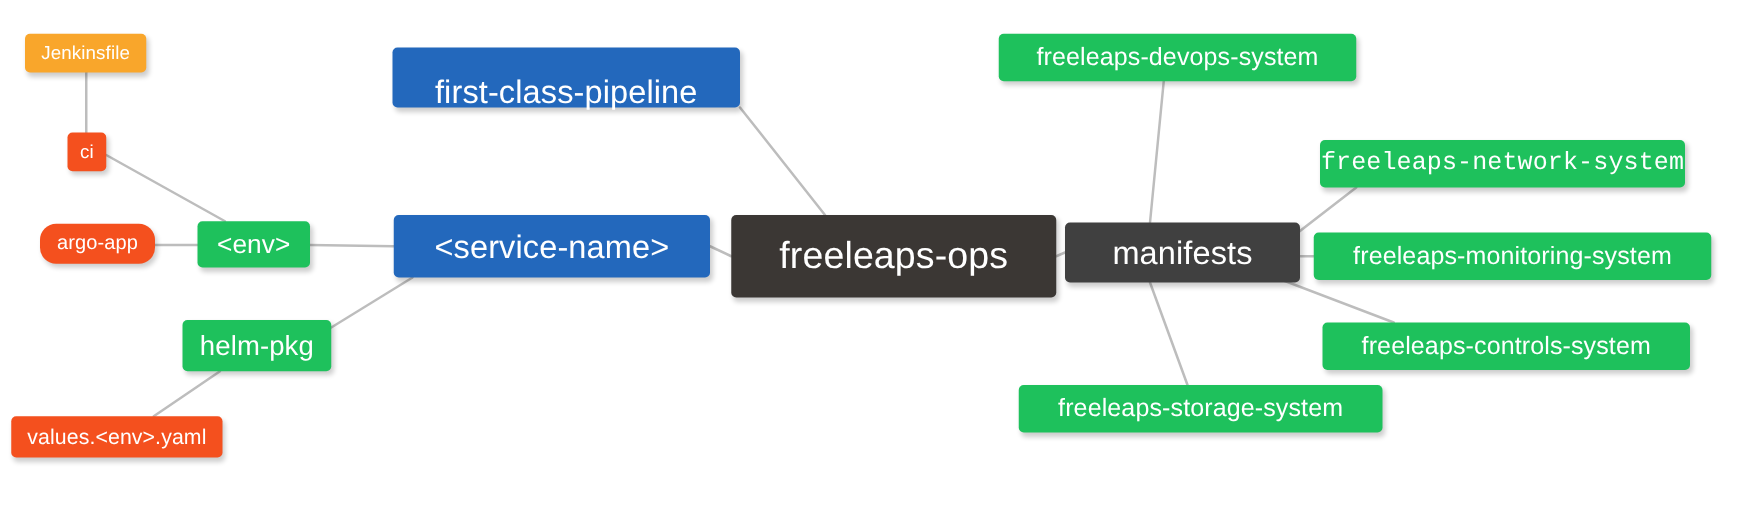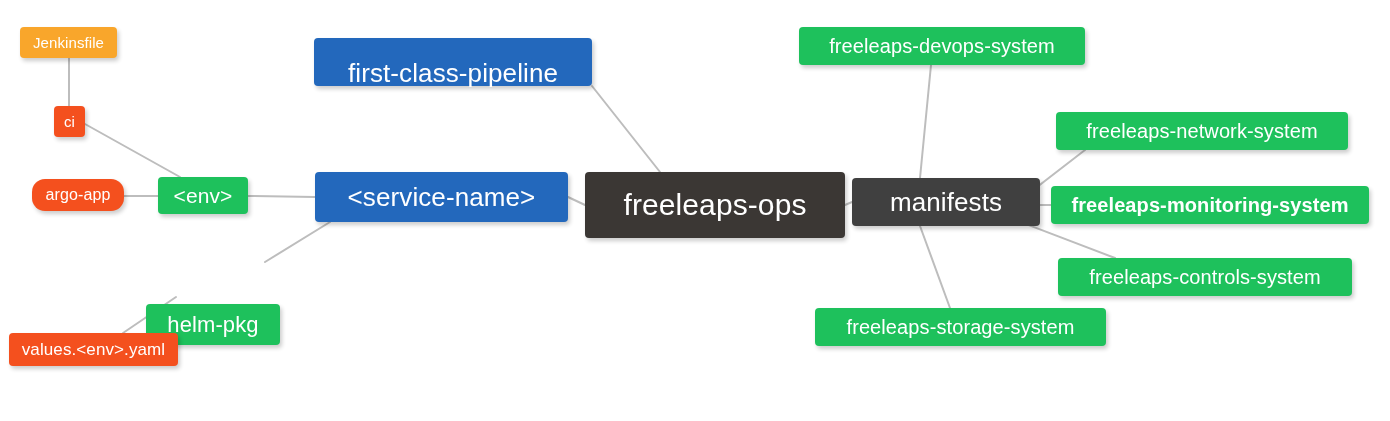--- a/index.html
+++ b/index.html
@@ -66,42 +66,42 @@
       </div>
       <div class="node" style="left: 314px; top: 38px; width: 278px; height: 48px; background: rgb(35, 104, 188); font-size: 26px; align-items: flex-end;">
         <span>first-class-pipeline</span>
       </div>
       <div class="node" style="left: 852px; top: 178px; width: 188px; height: 48px; background: #404040; font-size: 26px;">
         <span>manifests</span>
       </div>
       <div class="node" style="left: 158px; top: 177px; width: 90px; height: 37px; background: rgb(30, 193, 92); font-size: 21px;">
         <span>&lt;env&gt;</span>
       </div>
-      <div class="node" style="left: 146px; top: 256px; width: 134px; height: 41px; background: rgb(30, 193, 92); font-size: 22px; margin-top: 48px;">
+      <div class="node" style="left: 146px; top: 256px; width: 119px; height: 41px; background: rgb(30, 193, 92); font-size: 22px;">
         <span>helm-pkg</span>
       </div>
       <div class="node" style="left: 20px; top: 27px; width: 97px; height: 31px; background: rgb(249, 166, 43); font-size: 15px;">
         <span>Jenkinsfile</span>
       </div>
       <div class="node" style="left: 54px; top: 106px; width: 31px; height: 31px; background: rgb(244, 80, 30); font-size: 15px;">
         <span>ci</span>
       </div>
       <div class="node" style="left: 32px; top: 179px; width: 92px; height: 32px; background: rgb(244, 80, 30); font-size: 16px; border-radius: 13px;">
         <span>argo-app</span>
       </div>
       <div class="node" style="left: 9px; top: 333px; width: 169px; height: 33px; background: rgb(244, 80, 30); font-size: 17px;">
         <span>values.&lt;env&gt;.yaml</span>
       </div>
       <div class="node" style="left: 799px; top: 27px; width: 286px; height: 38px; background: rgb(30, 193, 92); font-size: 20px;">
         <span>freeleaps-devops-system</span>
       </div>
-      <div class="node" style="left: 1056px; top: 112px; width: 292px; height: 38px; background: rgb(30, 193, 92); font-size: 20px;">
+      <div class="node" style="left: 1056px; top: 112px; width: 292px; height: 38px; background: rgb(30, 193, 92); font-size: 20px; font-family: Liberation Mono, monospace;">
         <span>freeleaps-network-system</span>
       </div>
-      <div class="node" style="left: 1051px; top: 186px; width: 318px; height: 38px; background: rgb(30, 193, 92); font-size: 20px; font-weight: bold;">
+      <div class="node" style="left: 1051px; top: 186px; width: 318px; height: 38px; background: rgb(30, 193, 92); font-size: 20px;">
         <span>freeleaps-monitoring-system</span>
       </div>
       <div class="node" style="left: 1058px; top: 258px; width: 294px; height: 38px; background: rgb(30, 193, 92); font-size: 20px;">
         <span>freeleaps-controls-system</span>
       </div>
       <div class="node" style="left: 815px; top: 308px; width: 291px; height: 38px; background: rgb(30, 193, 92); font-size: 20px;">
         <span>freeleaps-storage-system</span>
       </div>
     </div>
 </div>

